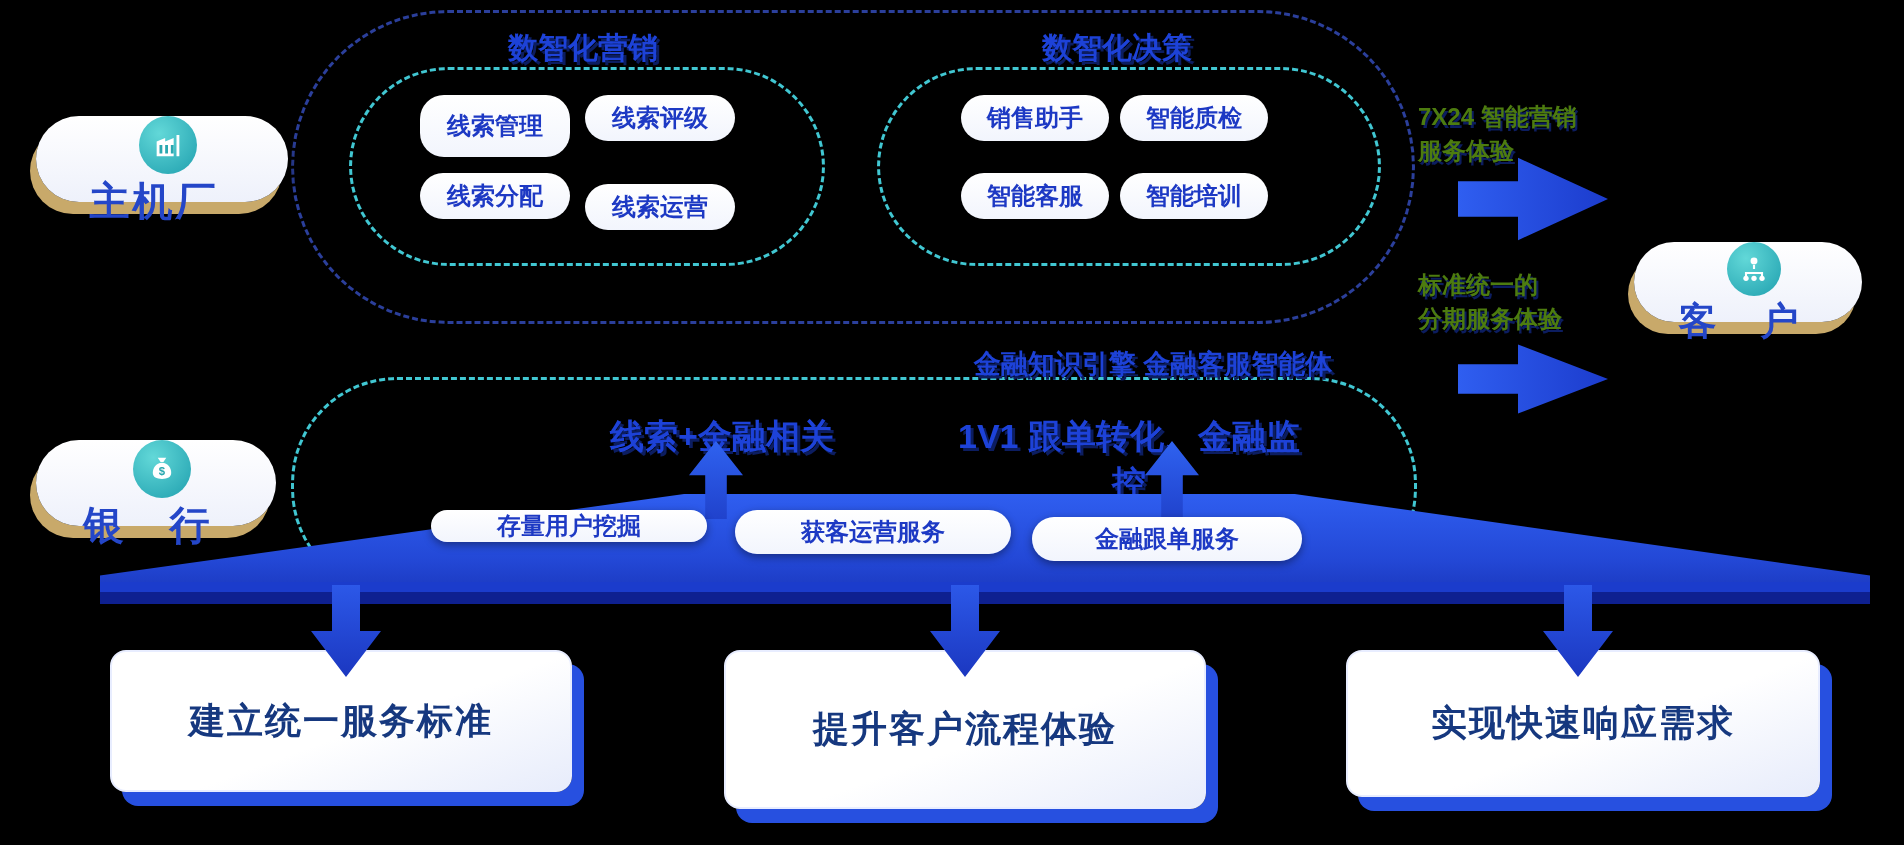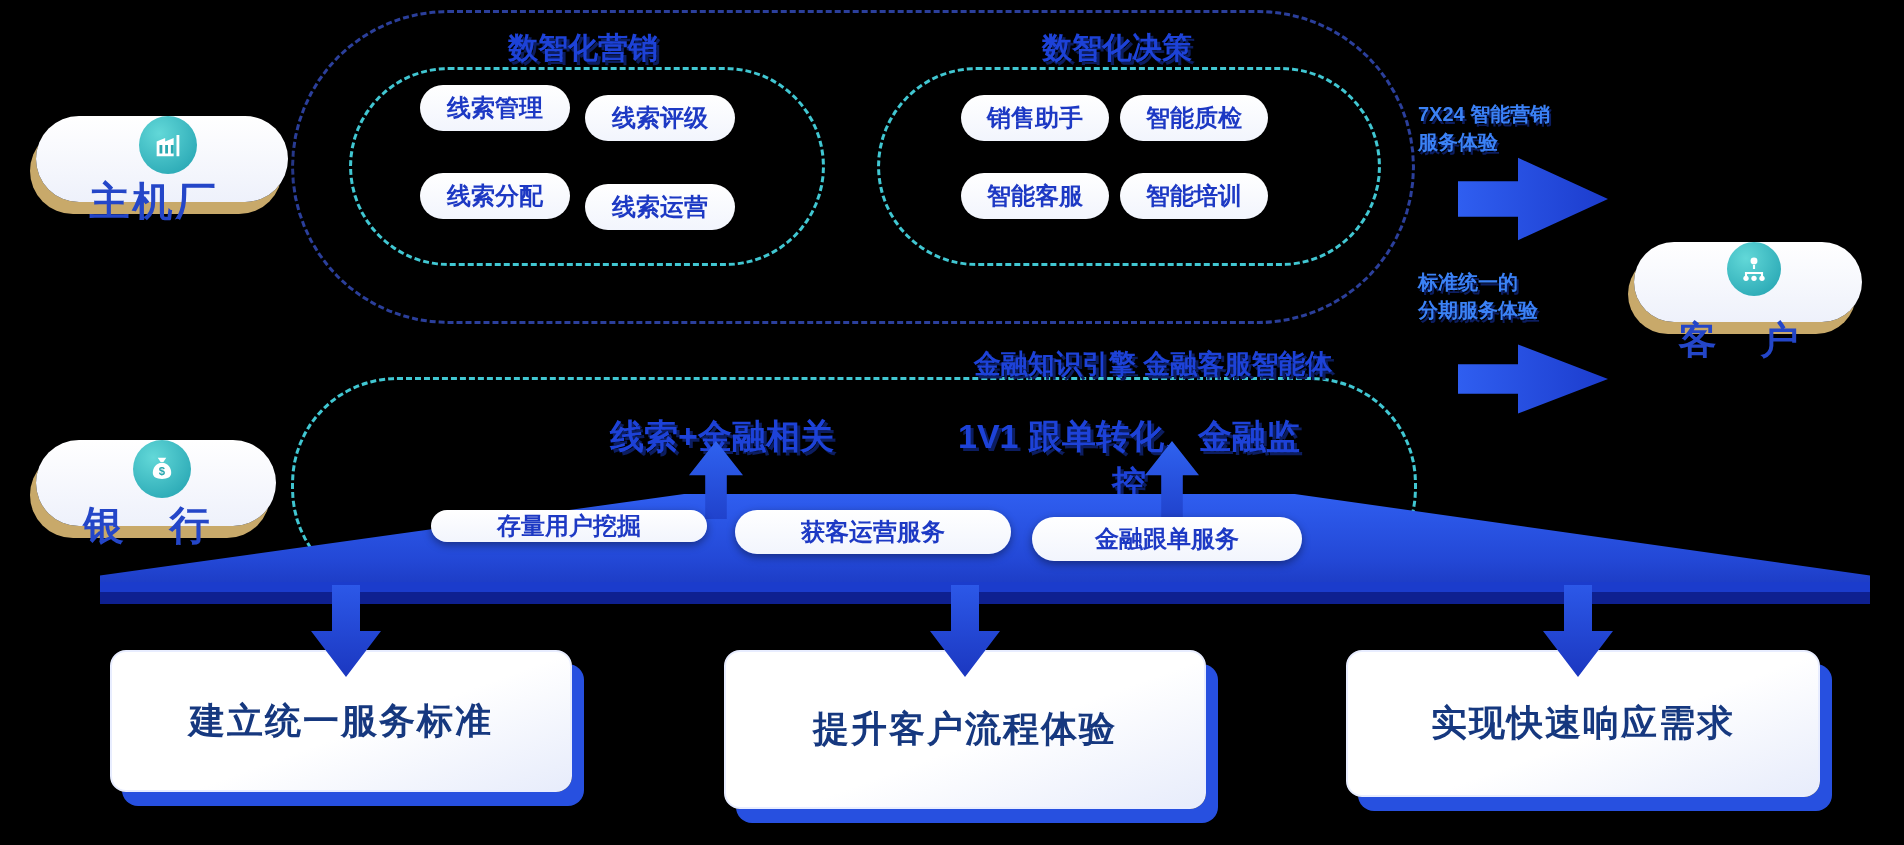--- a/index.html
+++ b/index.html
@@ -19,22 +19,22 @@
   .dash-right{left:877px;top:67px;width:498px;height:193px;}
   .dash-bottom{left:291px;top:377px;width:1120px;height:212px;border-radius:106px;}
   
   .title-blue{
     position:absolute;font-weight:bold;color:#1d42d8;
     text-shadow:3px 3px 0 #0c1d60;font-size:30px;text-align:center;z-index:2;
   }
   .engine{font-size:27px;}
   .note{font-size:34px;}
   .flow-text{
-    position:absolute;font-weight:bold;color:#3b82f6;
-    text-shadow:2px 3px 0 #0c1d60;font-size:20px;line-height:1.4;z-index:2;
+    position:absolute;font-weight:bold;color:#4d7c0f;
+    text-shadow:2px 3px 0 #0c1d60;font-size:24px;line-height:1.4;z-index:2;
   }
   
   .pill-white{
     position:absolute;background:linear-gradient(180deg,#ffffff,#f2f5fd);
     border-radius:24px;display:flex;align-items:center;justify-content:center;
     font-weight:bold;color:#1d39c4;font-size:24px;
     box-shadow:0 3px 8px rgba(0,0,0,.4);z-index:5;
   }
   
   .entity{
@@ -93,21 +93,21 @@
 <div class="canvas">
 
   <div class="dash-outer"></div>
   <div class="dash-teal dash-left"></div>
   <div class="dash-teal dash-right"></div>
   <div class="dash-teal dash-bottom"></div>
 
   <div class="title-blue" style="left:493px;top:28px;width:180px;">数智化营销</div>
   <div class="title-blue" style="left:1027px;top:28px;width:180px;">数智化决策</div>
 
-  <div class="pill-white" style="left:420px;top:85px;width:150px;height:46px;font-family:Liberation Serif, serif;">线索管理</div>
+  <div class="pill-white" style="left:420px;top:95px;width:150px;height:62px;font-family:Liberation Serif, serif;">线索管理</div>
   <div class="pill-white" style="left:585px;top:95px;width:150px;height:46px;">线索评级</div>
   <div class="pill-white" style="left:420px;top:173px;width:150px;height:46px;">线索分配</div>
   <div class="pill-white" style="left:585px;top:184px;width:150px;height:46px;">线索运营</div>
 
   <div class="pill-white" style="left:961px;top:95px;width:148px;height:46px;">销售助手</div>
   <div class="pill-white" style="left:1120px;top:95px;width:148px;height:46px;">智能质检</div>
   <div class="pill-white" style="left:961px;top:173px;width:148px;height:46px;">智能客服</div>
   <div class="pill-white" style="left:1120px;top:173px;width:148px;height:46px;">智能培训</div>
 
   <div class="title-blue engine" style="left:933px;top:346px;width:440px;">金融知识引擎 金融客服智能体</div>
@@ -163,21 +163,21 @@
     <span class="icon">
       <svg width="34" height="34" viewBox="0 0 24 24">
         <path fill="#fff" d="M9 4h6l-2 3h-2L9 4z"></path>
         <path fill="#fff" d="M12 7.5c-4.2 0-6.5 3.6-6.5 7.2 0 3.2 2.7 4.3 6.5 4.3s6.5-1.1 6.5-4.3c0-3.6-2.3-7.2-6.5-7.2z"></path>
         <text x="12" y="16.5" font-size="8" font-weight="bold" fill="#2aa8b0" text-anchor="middle">$</text>
       </svg>
     </span>
     <span class="label">银　行</span>
   </div>
 
-  <div class="entity" style="left:1634px;top:242px;width:228px;height:80px;gap:19px;">
+  <div class="entity" style="left:1634px;top:242px;width:228px;height:80px;">
     <span class="icon" style="width:54px;height:54px;">
       <svg width="32" height="32" viewBox="0 0 24 24">
         <circle cx="12" cy="6" r="2.6" fill="#fff"></circle>
         <path d="M12 9v3M6 18v-3h12v3" stroke="#fff" stroke-width="1.6" fill="none"></path>
         <circle cx="6" cy="19" r="2" fill="#fff"></circle>
         <circle cx="12" cy="19" r="2" fill="#fff"></circle>
         <circle cx="18" cy="19" r="2" fill="#fff"></circle>
       </svg>
     </span>
     <span class="label" style="font-size:38px;">客　户</span>

